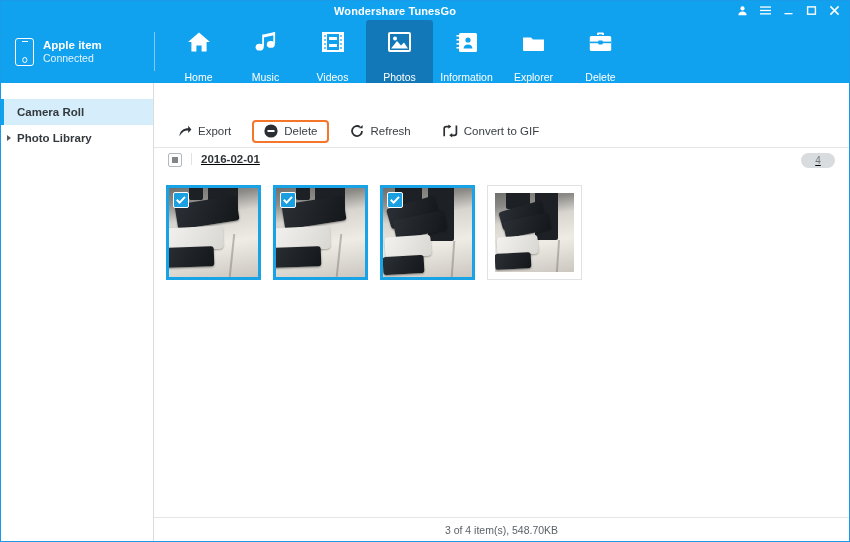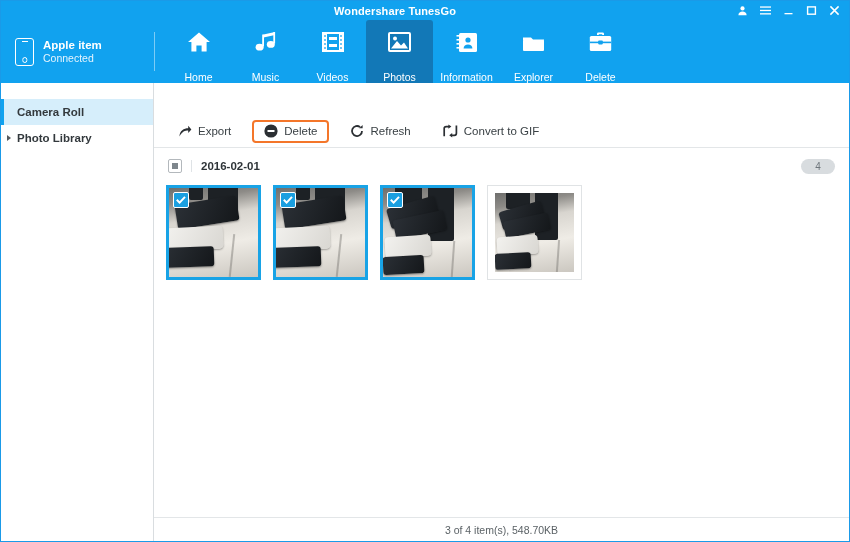--- a/index.html
+++ b/index.html
@@ -247,24 +247,24 @@
     color: #2b2f33;
     flex: 0 0 auto;
   }
   .tb-ico svg { display: block; }
 
   
   .album-head {
     height: 26px;
     flex: 0 0 auto;
     display: flex;
-    align-items: center;
     padding: 0 14px 0 14px;
     margin-top: 5px;
     box-sizing: border-box;
+    text-decoration: underline;
   }
   .cb-partial {
     width: 12px;
     height: 12px;
     border: 1px solid #b3b8bc;
     border-radius: 2px;
     background: #ffffff;
     display: flex;
     align-items: center;
     justify-content: center;

